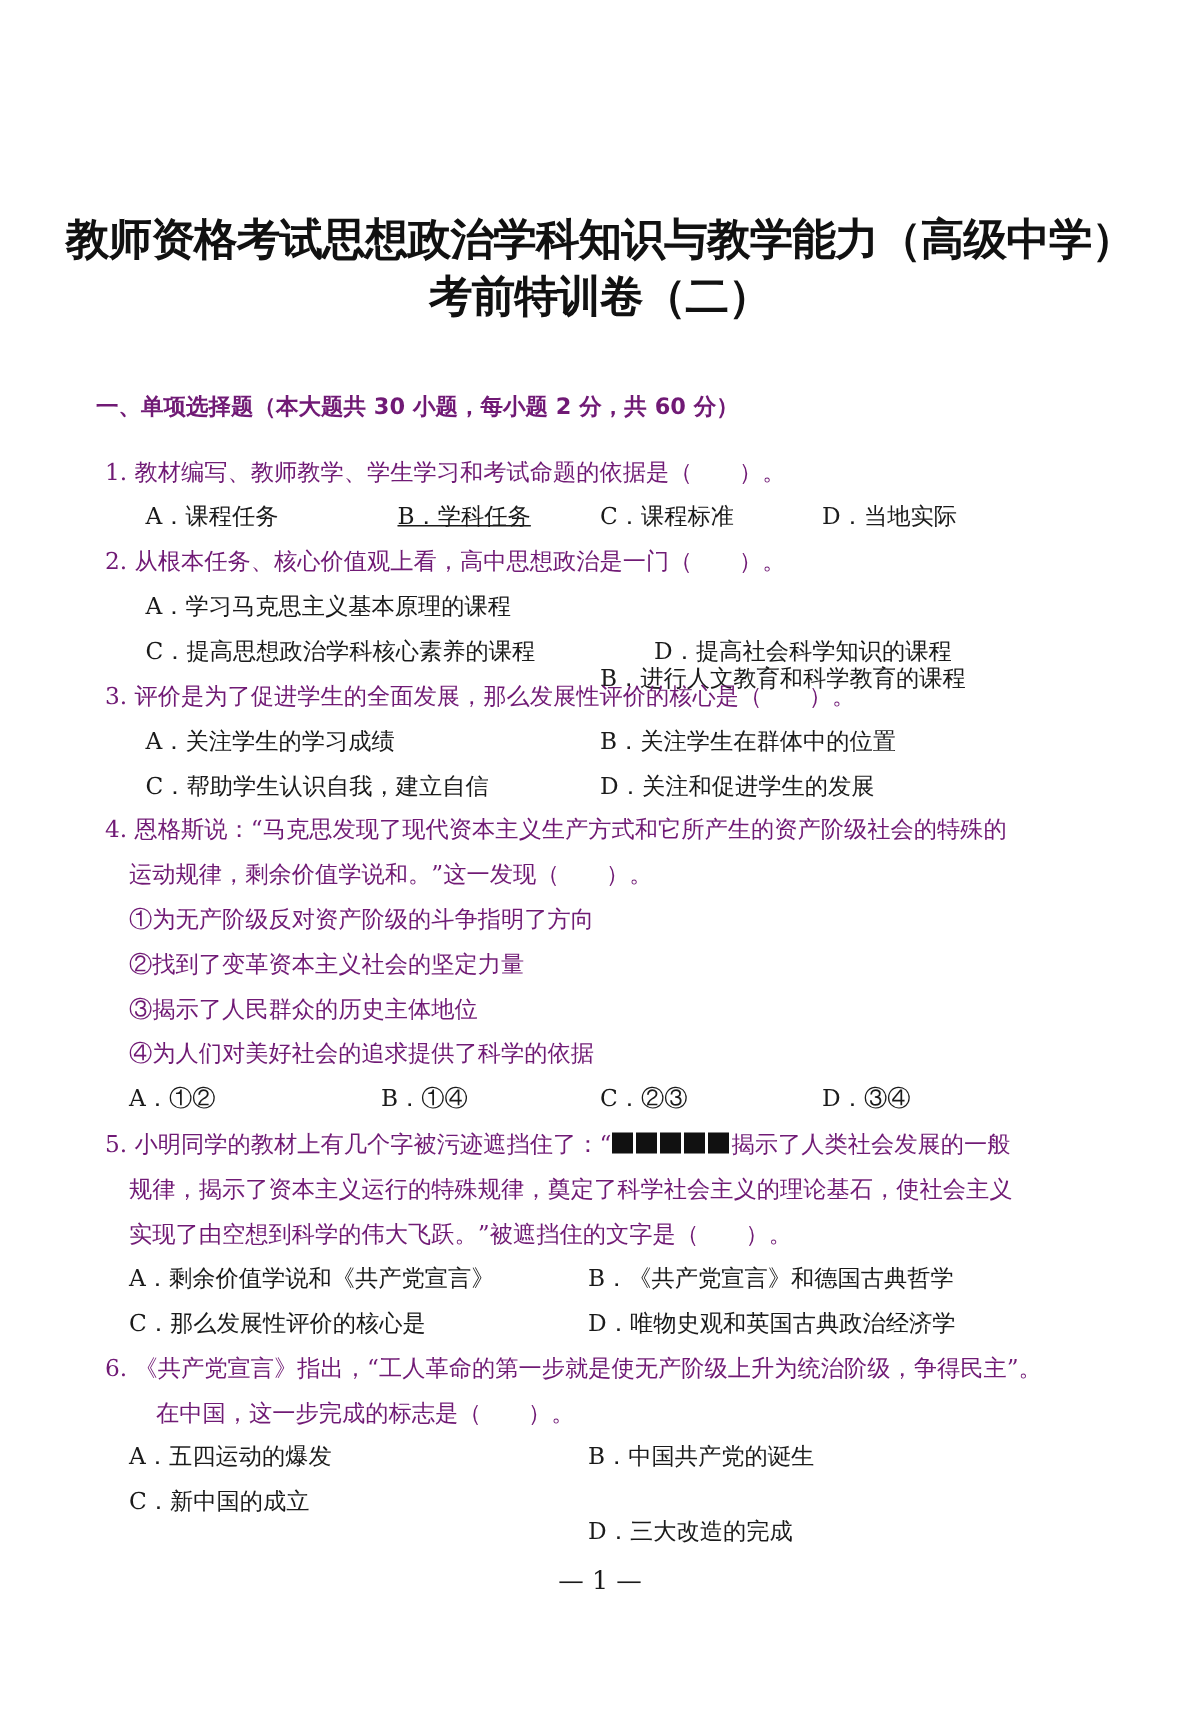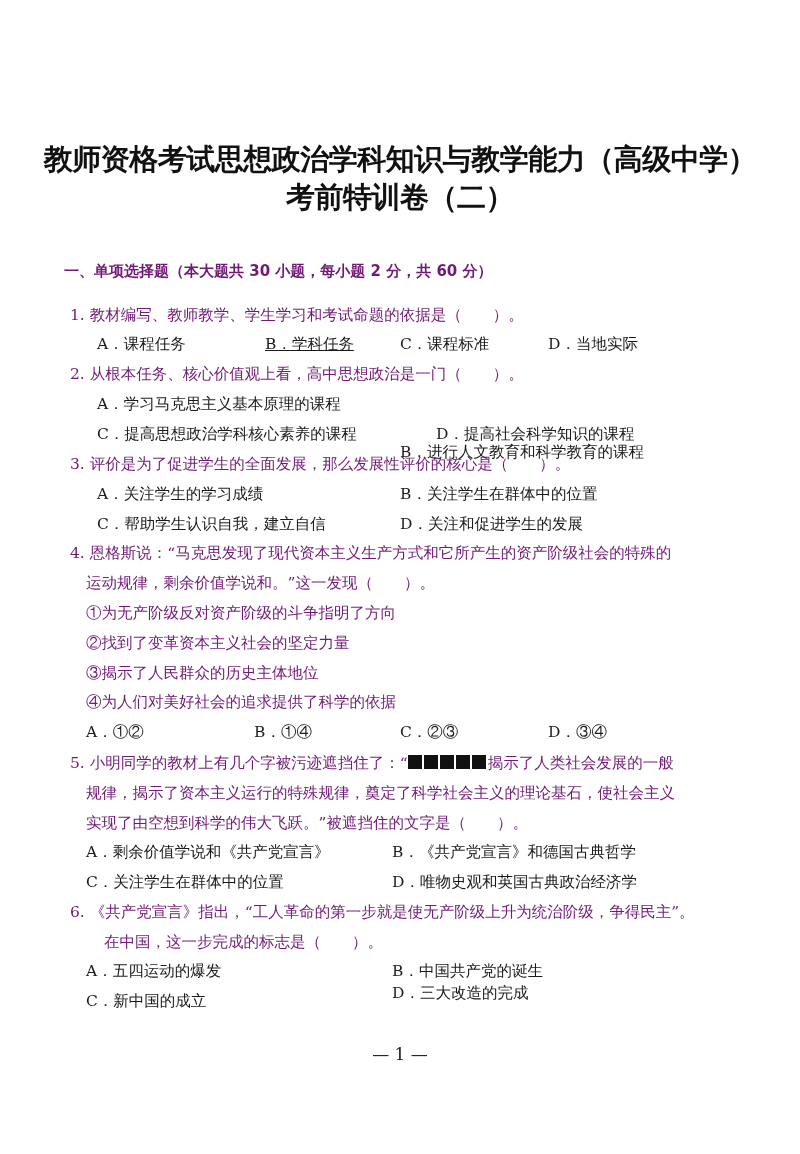--- a/index.html
+++ b/index.html
@@ -77,30 +77,30 @@
 
   <div>
     <div class="line" style="top:753px; left:70px;">
       <span class="num">5.</span>
       <span>小明同学的教材上有几个字被污迹遮挡住了：“</span><span><span class="blot"></span><span class="blot"></span><span class="blot"></span><span class="blot"></span><span class="blot"></span></span><span>揭示了人类社会发展的一般</span>
     </div>
     <div class="line" style="top:783px; left:86px;">规律，揭示了资本主义运行的特殊规律，奠定了科学社会主义的理论基石，使社会主义</div>
     <div class="line" style="top:813px; left:86px;">实现了由空想到科学的伟大飞跃。”被遮挡住的文字是（　　）。</div>
     <div class="opt" style="top:842px; left:86px;">A．剩余价值学说和《共产党宣言》</div>
     <div class="opt" style="top:842px; left:392px;text-align:right;">B．《共产党宣言》和德国古典哲学</div>
-    <div class="opt" style="top:872px; left:86px;">C．关注学生在群体中的位置</div>
+    <div class="opt" style="top:872px; left:86px;">C．那么发展性评价的核心是</div>
     <div class="opt" style="top:872px; left:392px;">D．唯物史观和英国古典政治经济学</div>
   </div>
 
   <div>
     <div class="line" style="top:902px; left:70px;">
       <span class="num">6.</span>
       <span>《共产党宣言》指出，“工人革命的第一步就是使无产阶级上升为统治阶级，争得民主”。</span>
     </div>
     <div class="line" style="top:932px; left:104px;">在中国，这一步完成的标志是（　　）。</div>
     <div class="opt" style="top:961px; left:86px;">A．五四运动的爆发</div>
     <div class="opt" style="top:961px; left:392px;">B．中国共产党的诞生</div>
     <div class="opt" style="top:991px; left:86px;">C．新中国的成立</div>
-    <div class="opt" style="top:983px; left:392px;">D．三大改造的完成</div>
+    <div class="opt" style="top:1011px; left:392px;">D．三大改造的完成</div>
   </div>
 
   <div class="footer">— 1 —</div>
 </div>
 
 </body></html>

